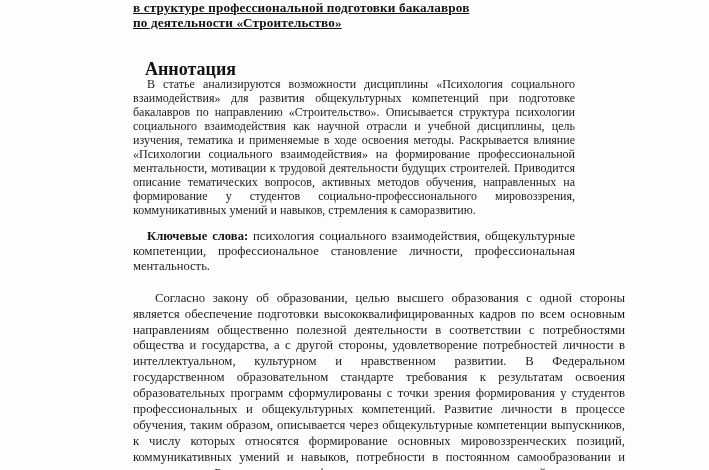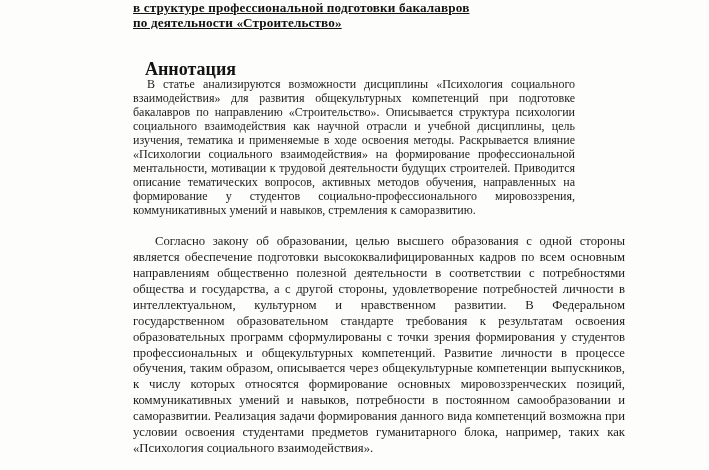--- a/index.html
+++ b/index.html
@@ -96,20 +96,21 @@
   <div class="content">
 
     <div class="title-block">
       <span class="title-line">в структуре профессиональной подготовки бакалавров</span>
       <span class="title-line">по деятельности «Строительство»</span>
     </div>
 
     <div class="abstract-section">
       <div class="abstract-heading">Аннотация</div>
       <p class="body-para">В статье анализируются возможности дисциплины «Психология социального взаимодействия» для развития общекультурных компетенций при подготовке бакалавров по направлению «Строительство». Описывается структура психологии социального взаимодействия как научной отрасли и учебной дисциплины, цель изучения, тематика и применяемые в ходе освоения методы. Раскрывается влияние «Психологии социального взаимодействия» на формирование профессиональной ментальности, мотивации к трудовой деятельности будущих строителей. Приводится описание тематических вопросов, активных методов обучения, направленных на формирование у студентов социально-профессионального мировоззрения, коммуникативных умений и навыков, стремления к саморазвитию.</p>
+      <p class="keywords-para"><span class="kw-label">Ключевые слова:</span> <span>психология социального взаимодействия, общекультурные компетенции, профессиональное становление личности, профессиональная ментальность.</span></p>
     </div>
 
     <div class="main-section">
       <p class="body-para">Согласно закону об образовании, целью высшего образования с одной стороны является обеспечение подготовки высококвалифицированных кадров по всем основным направлениям общественно полезной деятельности в соответствии с потребностями общества и государства, а с другой стороны, удовлетворение потребностей личности в интеллектуальном, культурном и нравственном развитии. В Федеральном государственном образовательном стандарте требования к результатам освоения образовательных программ сформулированы с точки зрения формирования у студентов профессиональных и общекультурных компетенций. Развитие личности в процессе обучения, таким образом, описывается через общекультурные компетенции выпускников, к числу которых относятся формирование основных мировоззренческих позиций, коммуникативных умений и навыков, потребности в постоянном самообразовании и саморазвитии. Реализация задачи формирования данного вида компетенций возможна при условии освоения студентами предметов гуманитарного блока, например, таких как «Психология социального взаимодействия».</p>
     </div>
 
   </div>
 </div>
 
 </body></html>

